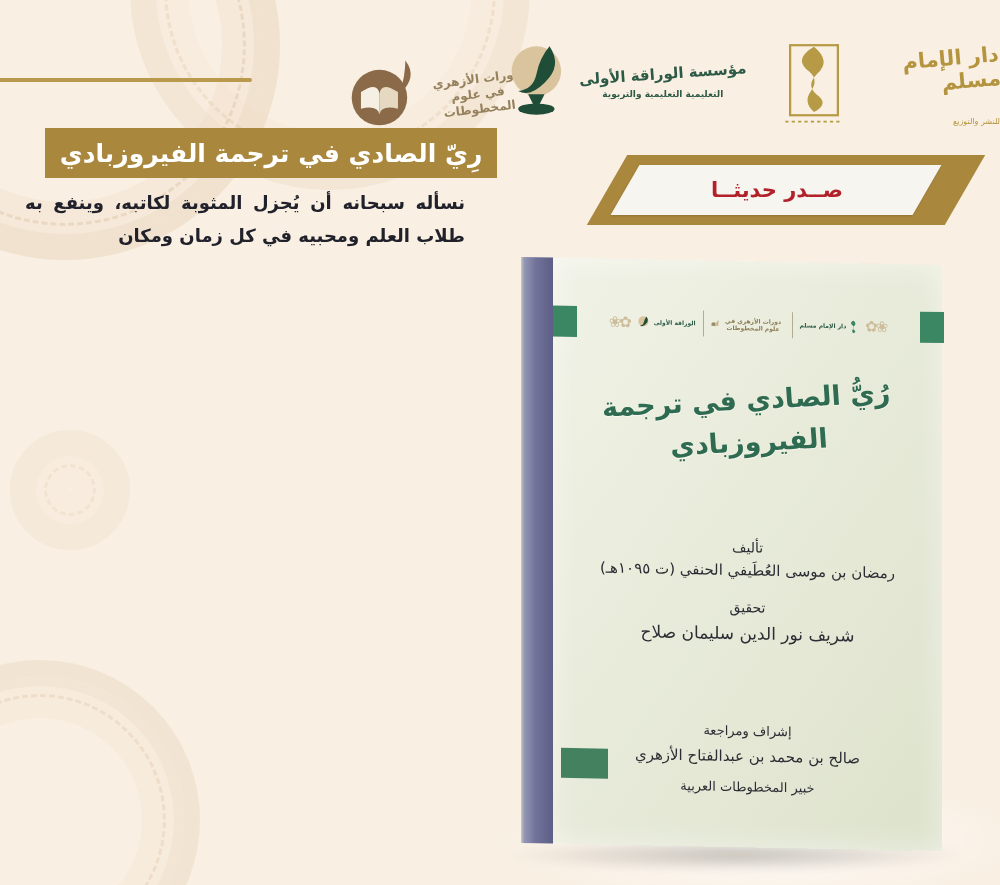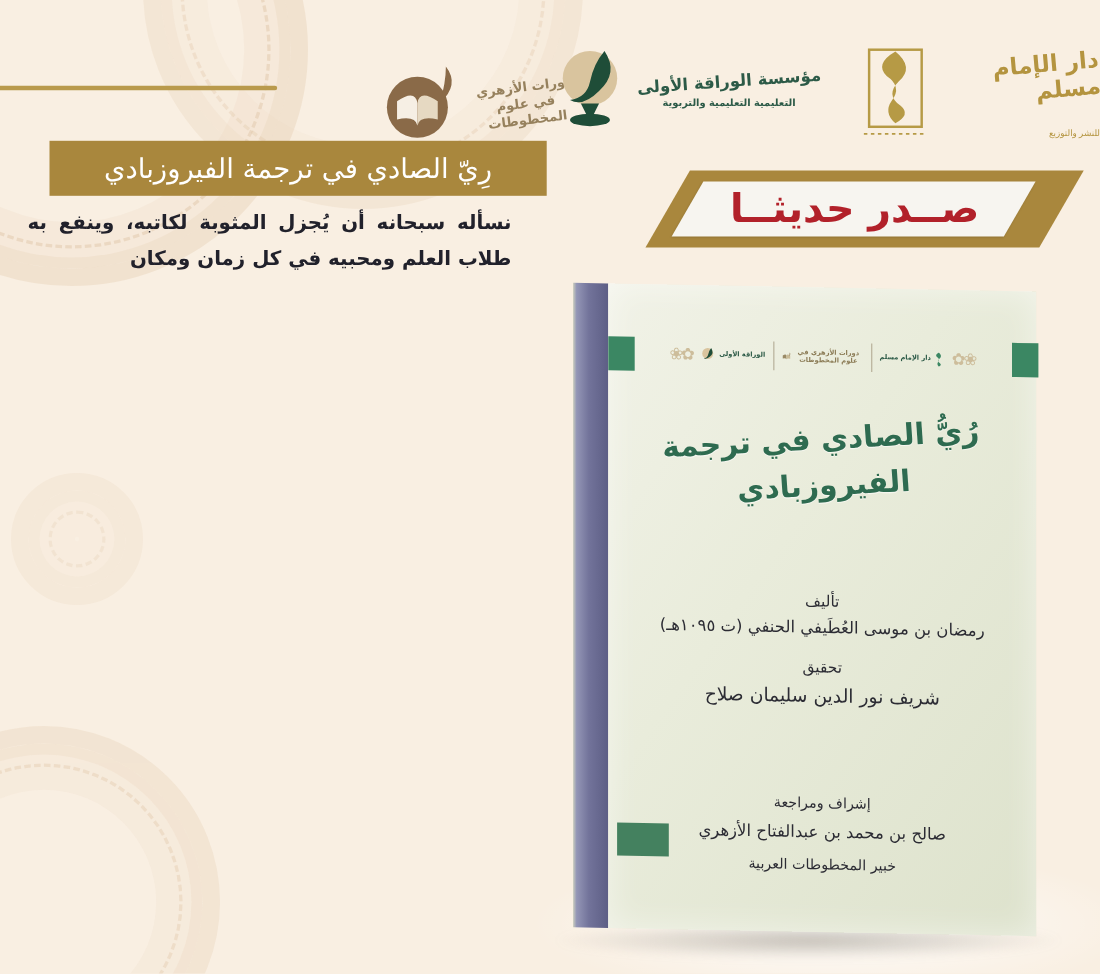--- a/index.html
+++ b/index.html
@@ -34,36 +34,36 @@
   .logo-azhari{ left:348px; top:52px; }
   .azhari-text{ font-size:12px; font-weight:bold; color:#96815d; transform:rotate(-7deg);
     text-align:center; line-height:1.25; width:96px; }
   .logo-warraqah{ left:505px; top:38px; }
   .warraqah-text{ font-size:15px; font-weight:bold; color:#2c5a47; transform:rotate(-4deg);
     text-align:center; line-height:1.3; }
   .warraqah-sub{ font-size:9px; font-weight:bold; color:#2c5a47; margin-top:4px; transform:none; }
   .logo-imam{ left:775px; top:42px; }
   .imam-text{ font-size:21px; font-weight:bold; color:#b4943f; transform:rotate(-5deg);
     letter-spacing:1px; }
-  .imam-sub{ font-size:8px; color:#b4943f; margin-top:21px; align-self:flex-start;font-family:Liberation Serif, serif; }
+  .imam-sub{ font-size:8px; color:#b4943f; margin-top:21px; align-self:flex-start; }
   
   .title-banner{
     position:absolute; left:45px; top:128px; width:452px; height:50px;
     background:#a9873d; display:flex; align-items:center; justify-content:center;
   }
-  .title-banner span{ color:#ffffff; font-size:25px; font-weight:normal; }
+  .title-banner span{ color:#ffffff; font-size:25px; font-weight:bold; }
   
   .badge-wrap{ position:absolute; left:585px; top:150px; width:405px; height:86px; }
   .badge-gold{ position:absolute; left:22px; top:5px; width:358px; height:70px;
     background:#a9873d; transform:skewX(-30deg); }
   .badge-white{ position:absolute; left:40px; top:15px; width:302px; height:50px;
     background:#f7f5f0; transform:skewX(-30deg); box-shadow:0 1px 2px rgba(0,0,0,.15); }
   .badge-text{ position:absolute; left:42px; top:15px; width:300px; height:50px;
     display:flex; align-items:center; justify-content:center;
-    color:#b2212a; font-size:36px; font-weight:bold; }
+    color:#b2212a; font-size:21px; font-weight:bold; }
   
   .body-copy{ position:absolute; right:535px; left:25px; top:186px;
     direction:rtl; text-align:justify; text-align-last:right;
     font-size:18px; font-weight:bold; line-height:1.86; color:#21212b; }
   .body-copy p{ margin:0; }
   
   .book{ position:absolute; left:521px; top:257px; width:421px; height:586px;
     display:flex; transform:skewY(1.1deg); transform-origin:left top; }
   .book-shadow{ position:absolute; left:500px; top:838px; width:470px; height:34px;
     background:radial-gradient(ellipse at center, rgba(130,123,110,.45), rgba(130,123,110,0) 70%);

